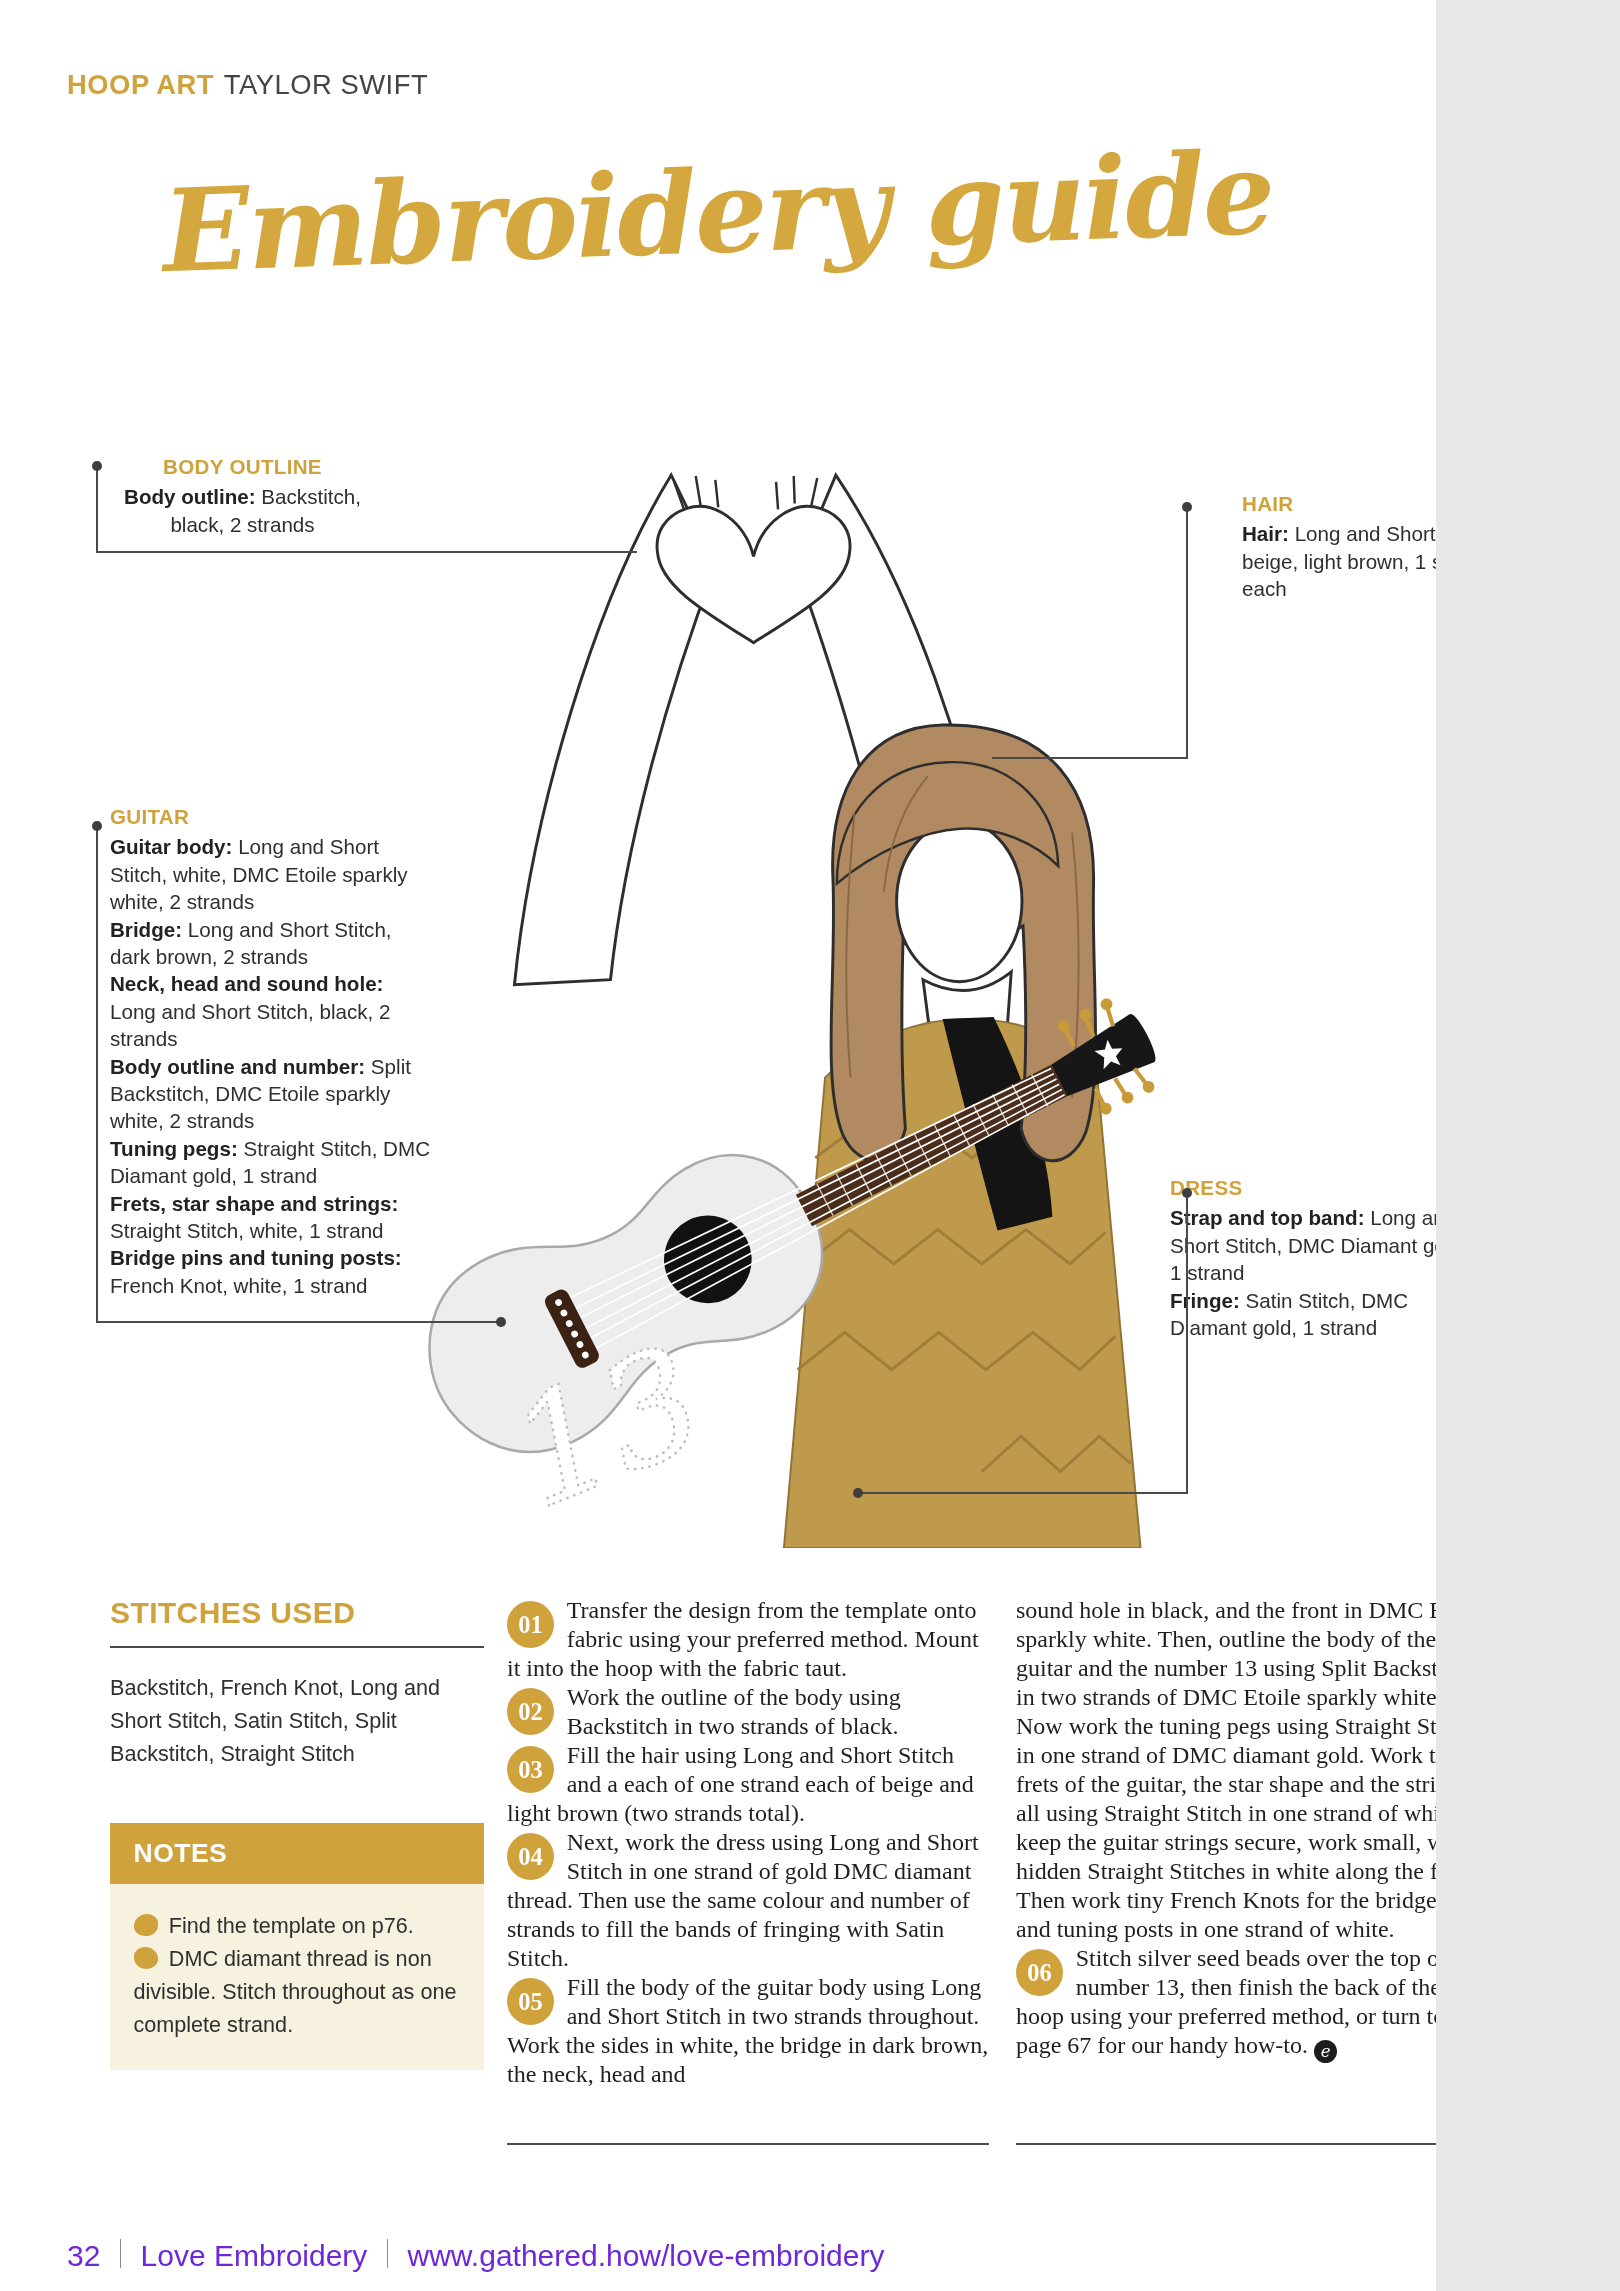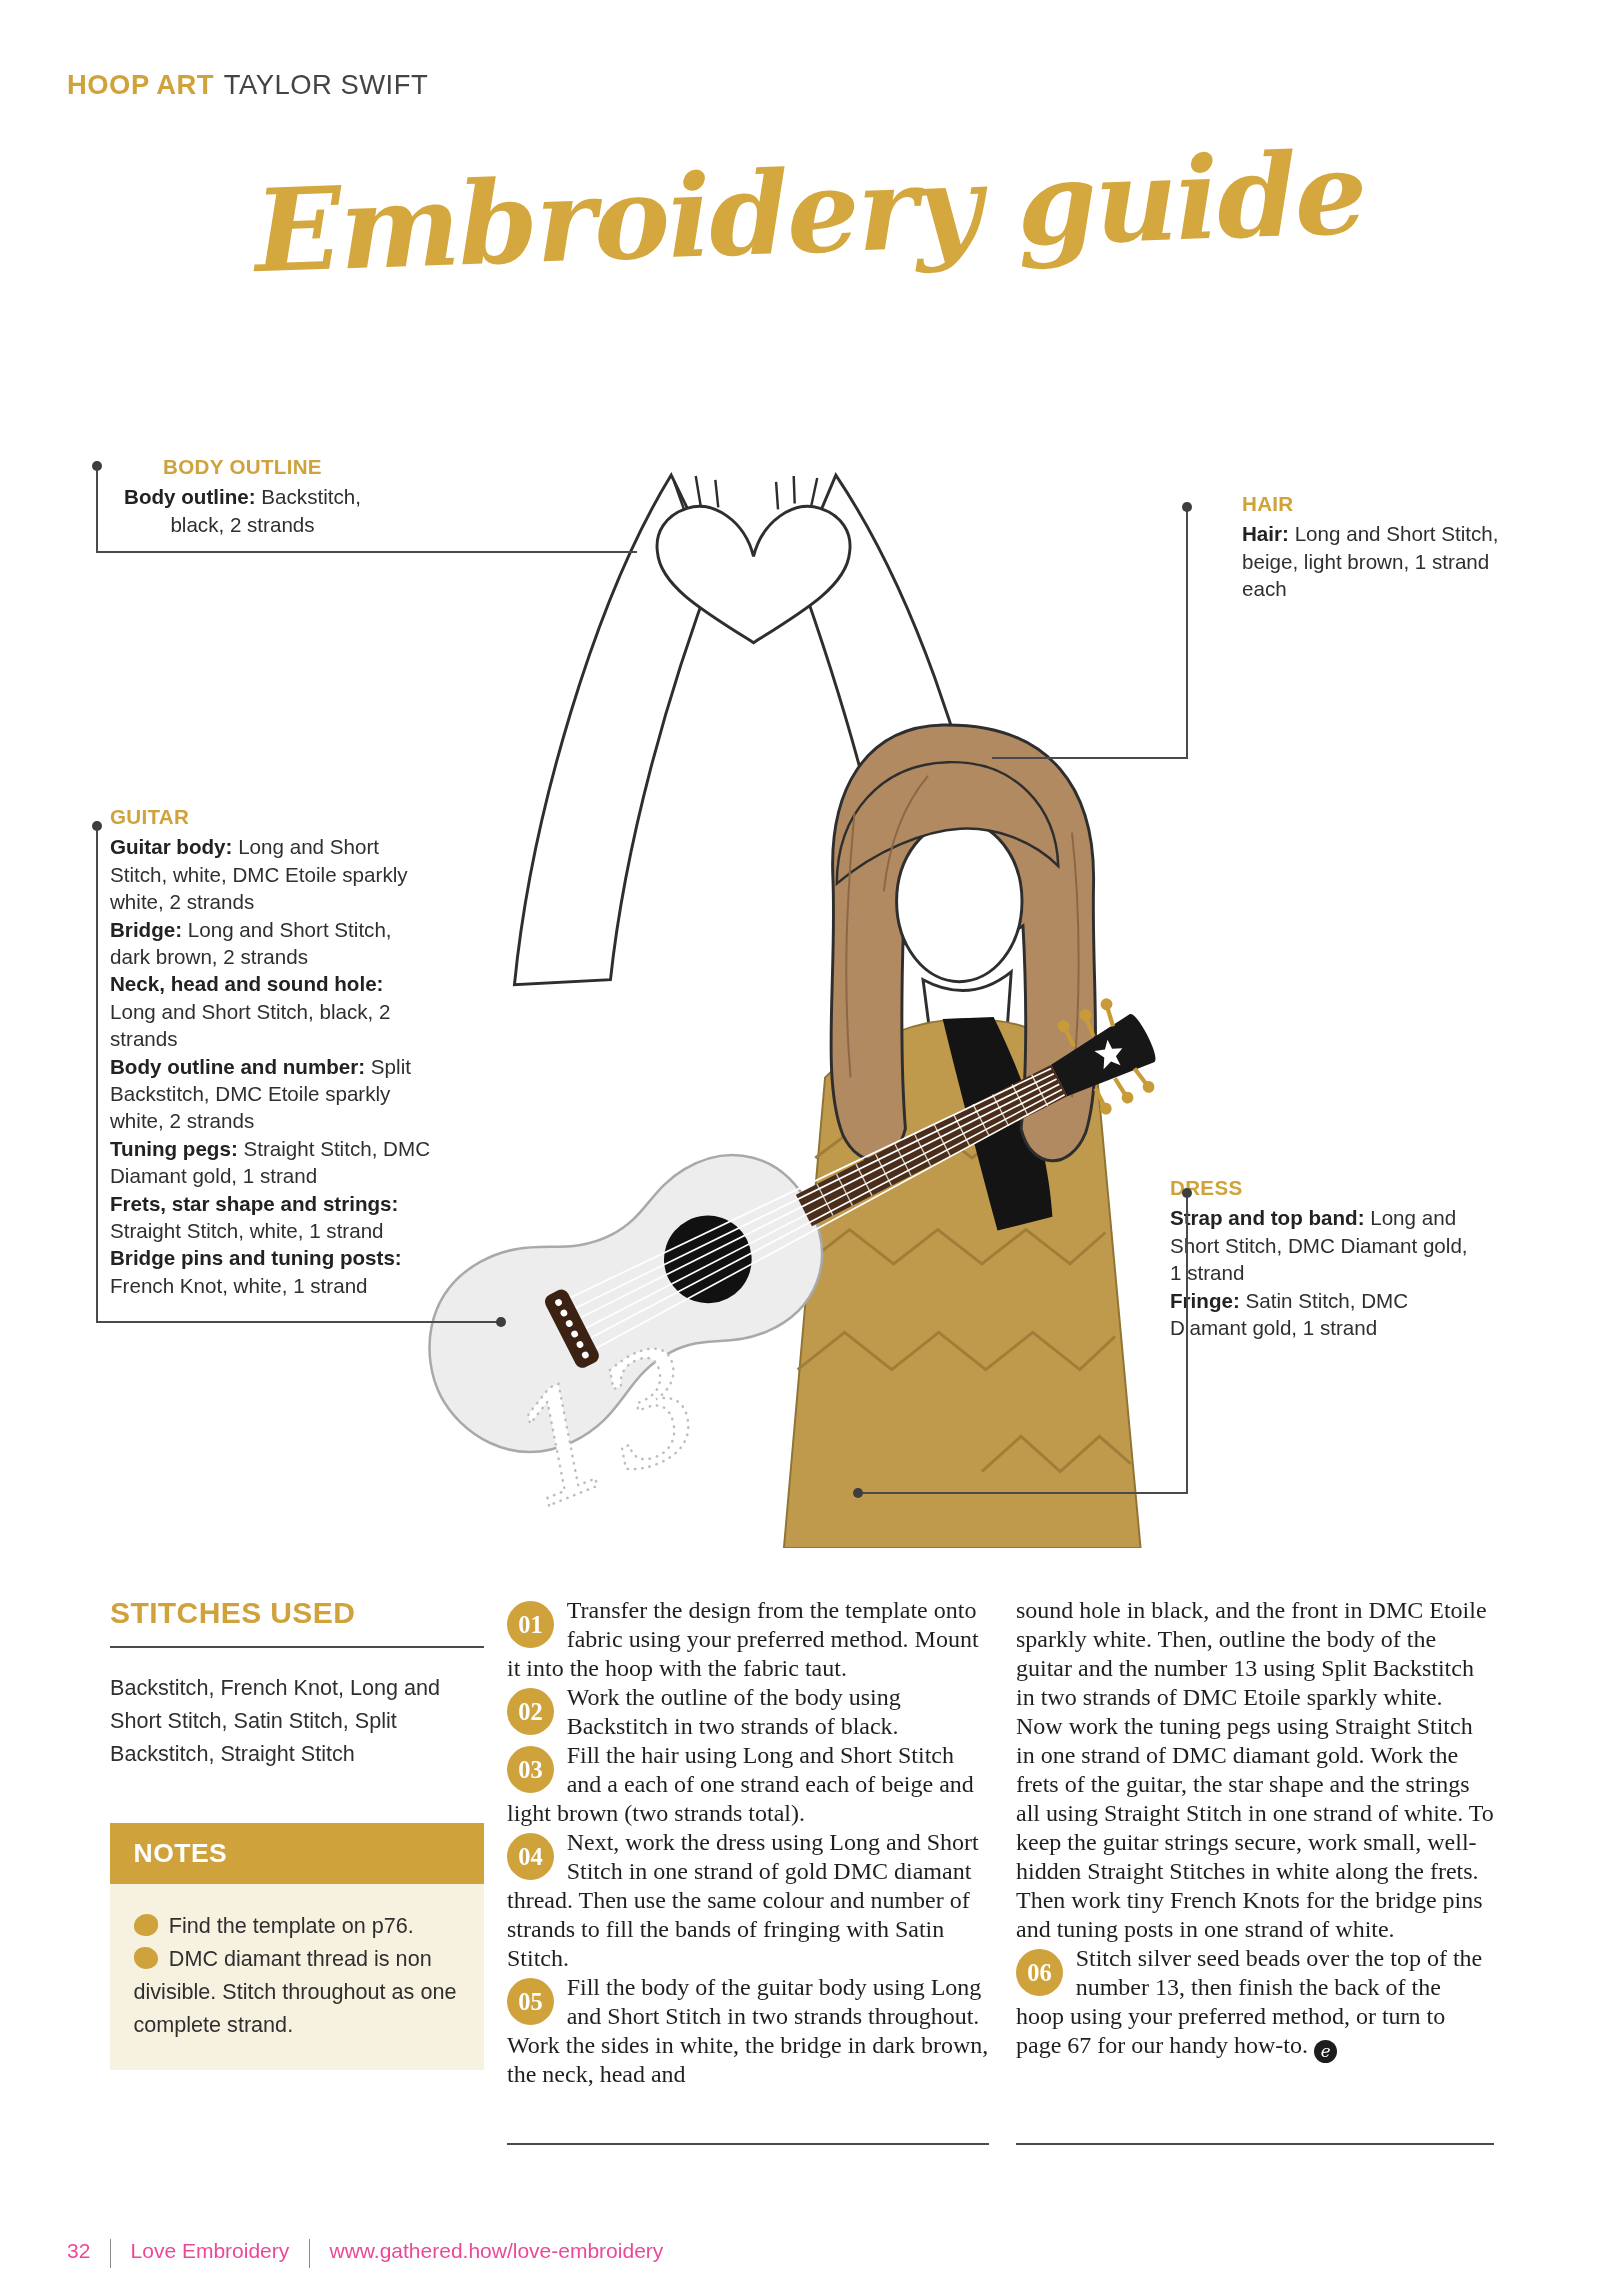--- a/index.html
+++ b/index.html
@@ -1,17 +1,17 @@
 <!DOCTYPE html>
 <html style="--gold: #CFA23C;"><head>
 <meta charset="utf-8">
 <style>
   :root { --gold:#CFA23C; }
   html,body {margin:0; padding:0; background:#e8e8e8;}
-  #page {position:relative; width:1620px; height:2292px; background:#ffffff; overflow:hidden;
+  #page {position:relative; width:1436px; height:2292px; background:#ffffff; overflow:hidden;
          font-family:"Liberation Sans", sans-serif;}
 
   
   .kicker {position:absolute; left:67px; top:69px; font-size:27.4px; font-weight:700;
            color:#3f3f3f; letter-spacing:0.5px;}
   .kicker .tag {color:var(--gold); margin-right:9.8px;}
   .kicker .rest {font-weight:400; color:#444;}
 
   
   .script-title {position:absolute; left:0; width:100%; top:145px; text-align:center;
@@ -58,21 +58,21 @@
   .col-rule {position:absolute; height:2px; background:#4a4a4a; top:2143px;}
   .rule-mid {left:507px; width:482px;}
   .rule-right {left:1016px; width:478px;}
 
   .endmark {display:inline-block; width:23.5px; height:23.5px; border-radius:50%;
         background:#1d1d1d; color:#fff; font-style:italic;
         font-family:"DejaVu Serif", serif; font-size:16.7px; line-height:23.5px;
         text-align:center; vertical-align:-3.9px; margin-left:5.9px;}
 
   
-  .footer {position:absolute; left:67px; top:2239px; font-size:21px; color:#ec4899;
+  .footer {position:absolute; left:67px; top:2239px; font-size:30px; color:#6d28d9;
            display:flex; align-items:flex-start; gap:19.6px;}
   .fsep {width:1px; height:29px; background:#8a8a8a;}
 </style>
 </head>
 <body>
 
 <div id="page">
 
   <div class="kicker">
     <span class="tag">HOOP ART</span><span class="rest">TAYLOR SWIFT</span>

